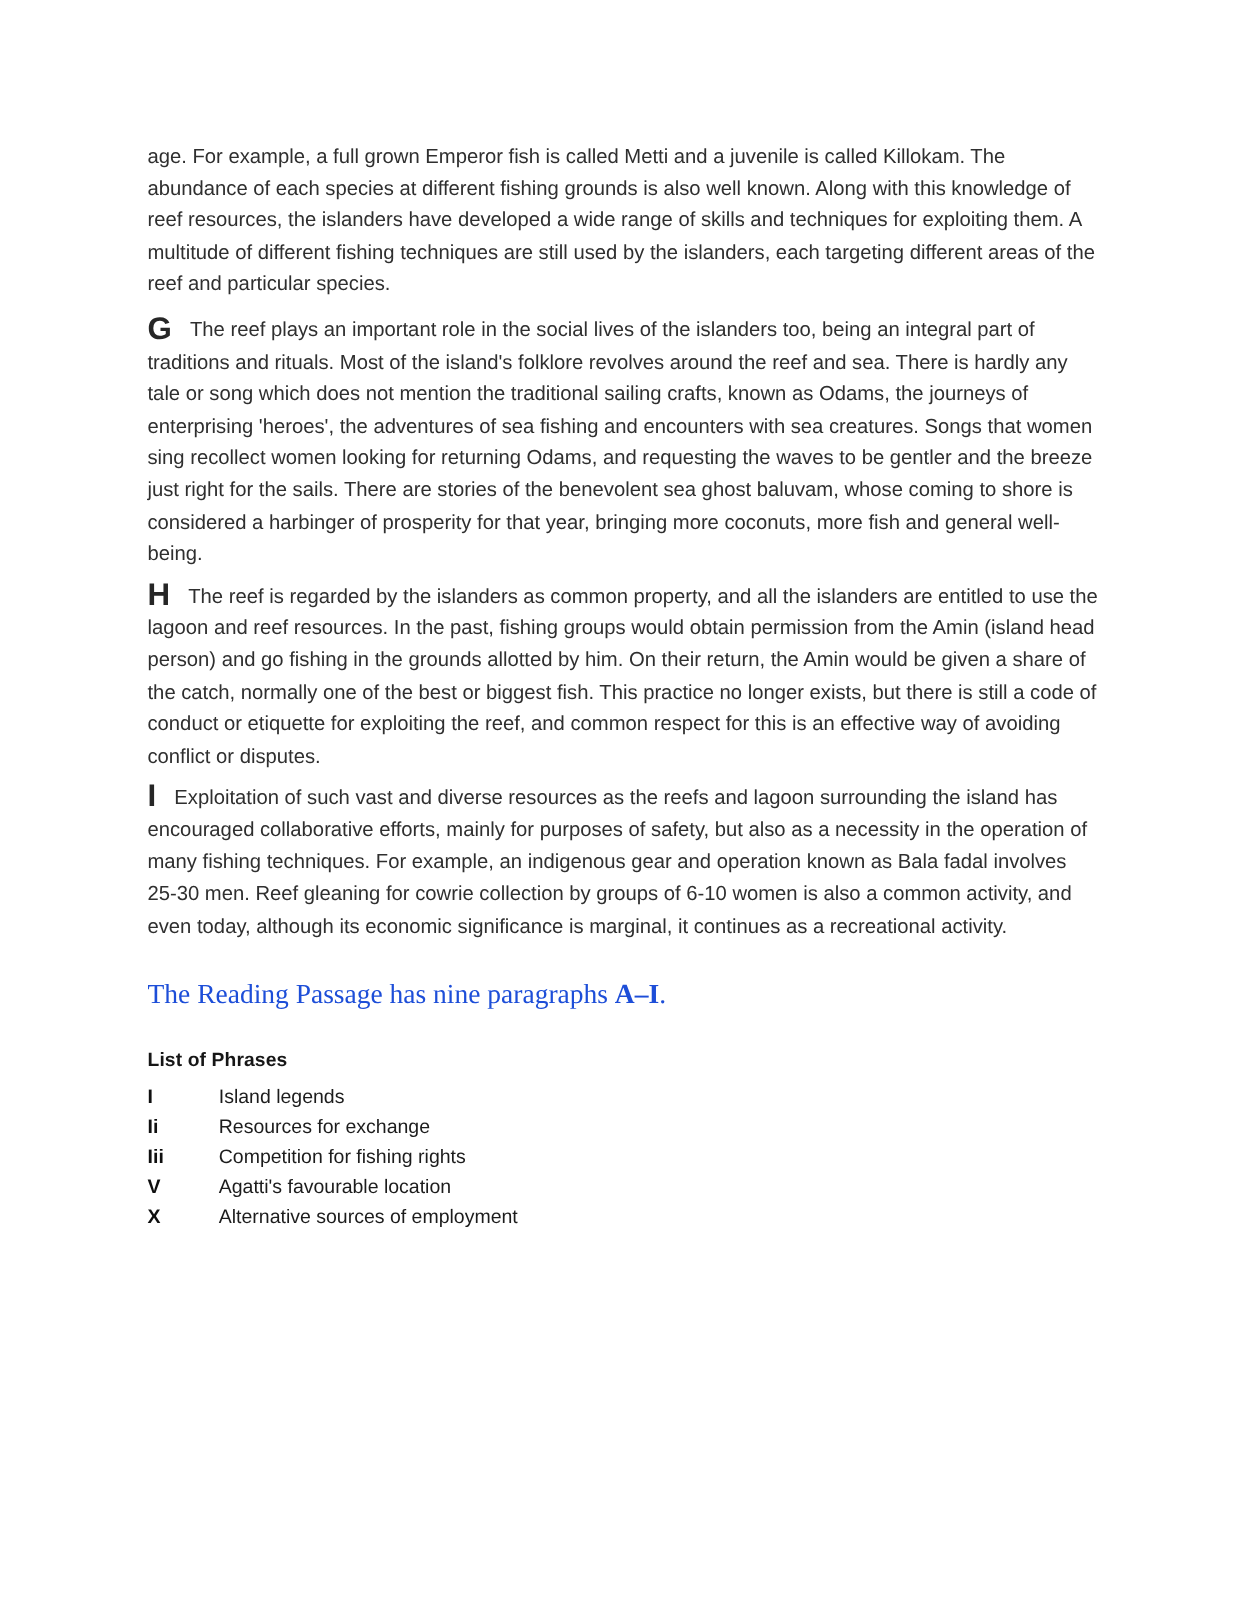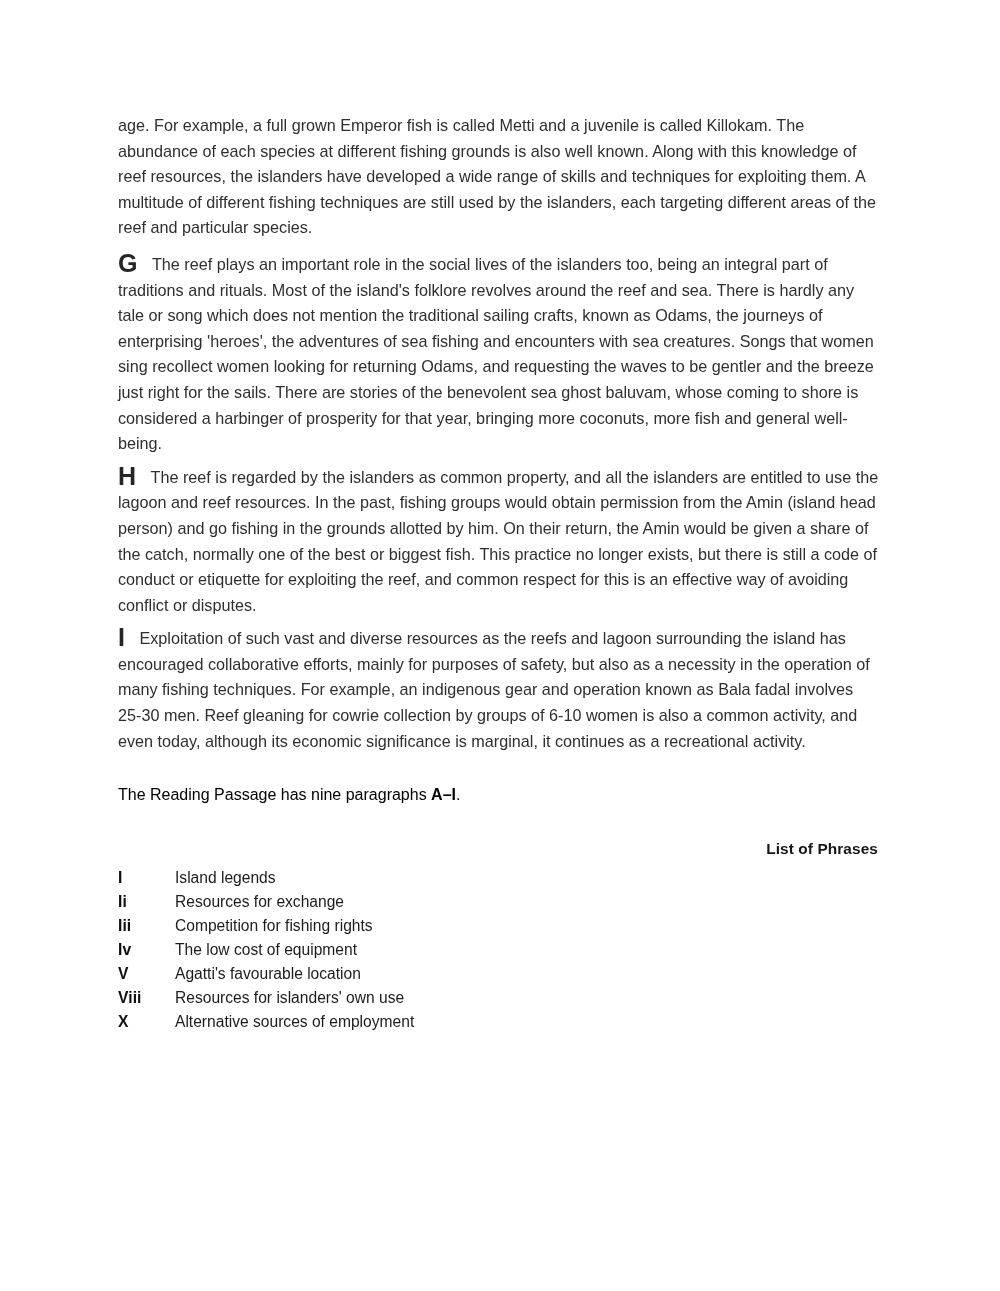--- a/index.html
+++ b/index.html
@@ -63,37 +63,37 @@
     font-style: italic;
     font-size: 24.5px;
     color: #4a77ab;
     margin: 10px 0 0 0;
     letter-spacing: 0.2px;
     font-weight: 400;
   }
 
   
   .instruction {
-    font-family: Liberation Sans, sans-serif;
-    font-size: 16px;
+    font-family: Liberation Serif, serif;
+    font-size: 22px;
     line-height: 22px;
-    color: #000000;
+    color: #1d4ed8;
     margin: 0;
   }
   .instruction.line-1 { margin-top: 30px; }
   .instruction.line-2 { margin-top: 25px; }
   .instruction b { font-weight: bold; }
 
   
   .list-title {
     font-family: "Liberation Sans", sans-serif;
     font-size: 15.4px;
     font-weight: bold;
     color: #161616;
-    text-align: right;
+    text-align: left;
     width: 762px;
     margin: 34px 0 0 0;
     letter-spacing: 0.1px;
     padding-right: 2px;
     box-sizing: border-box;
   }
   .phrase-list {
     margin: 11px 0 0 0;
     padding: 0;
     list-style: none;
@@ -199,30 +199,22 @@
       </li>
       <li class="phrase-row">
         <span class="phrase-num">Ii</span>
         <span class="phrase-text">Resources for exchange</span>
       </li>
       <li class="phrase-row">
         <span class="phrase-num">Iii</span>
         <span class="phrase-text">Competition for fishing rights</span>
       </li>
       <li class="phrase-row">
-        <span class="phrase-num">Iv</span>
-        <span class="phrase-text">The low cost of equipment</span>
-      </li>
-      <li class="phrase-row">
         <span class="phrase-num">V</span>
         <span class="phrase-text">Agatti's favourable location</span>
-      </li>
-      <li class="phrase-row">
-        <span class="phrase-num">Viii</span>
-        <span class="phrase-text">Resources for islanders' own use</span>
       </li>
       <li class="phrase-row">
         <span class="phrase-num">X</span>
         <span class="phrase-text">Alternative sources of employment</span>
       </li>
     </ul>
 
   </div>
 
   <div class="logo">

